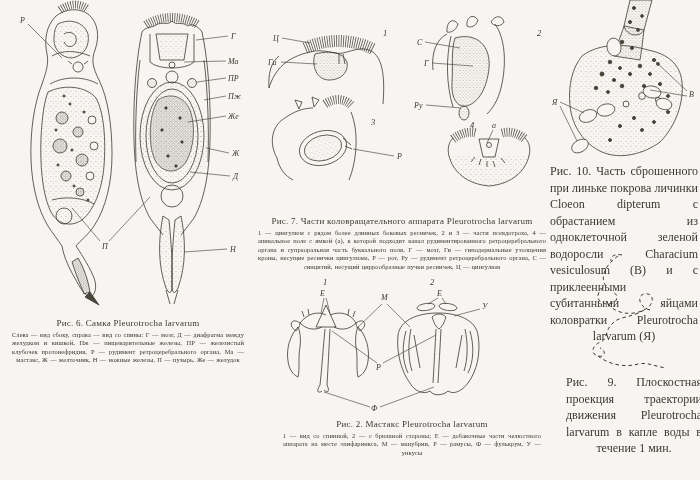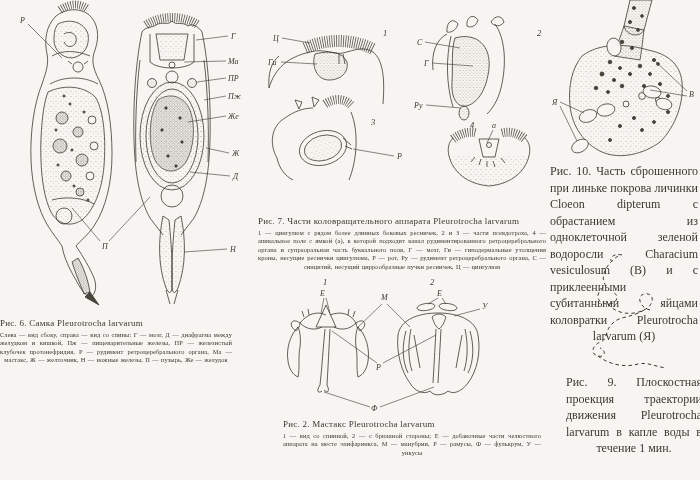--- a/index.html
+++ b/index.html
@@ -1,20 +1,20 @@
 <!DOCTYPE html>
 <html><head>
 <meta charset="utf-8">
 <style>
   html,body{margin:0;padding:0;background:#e8e6e1;}
   .page{position:relative;width:700px;height:480px;background:#f6f5f1;overflow:hidden;
         font-family:"Liberation Serif", serif;color:#3b382f;}
   .fig{position:absolute;}
   .cap{position:absolute;}
-  .cap-title{font-size:9px;letter-spacing:.25px;margin:0 0 3px 0;}
+  .cap-title{font-size:9px;text-align:center;letter-spacing:.25px;margin:0 0 3px 0;}
   .cap-legend{font-size:6.4px;line-height:1.32;text-align:justify;text-align-last:center;
               letter-spacing:.1px;word-spacing:.5px;margin:0;}
   .cap-block{font-size:12px;line-height:1.38;text-align:justify;text-align-last:center;margin:0;}
   svg{display:block;}
   svg text{font-family:"Liberation Serif", serif;font-style:italic;fill:#3b382f;}
   .lbl{font-size:8px;}
   .num{font-size:8.5px;}
   path,line,ellipse,circle,polyline{vector-effect:non-scaling-stroke;}
 </style>
 </head>
@@ -127,21 +127,21 @@
       <text class="lbl" x="228" y="81">ПР</text>
       <text class="lbl" x="228" y="99">Пж</text>
       <text class="lbl" x="228" y="119">Же</text>
       <text class="lbl" x="232" y="156">Ж</text>
       <text class="lbl" x="233" y="179">Д</text>
       <text class="lbl" x="230" y="252">Н</text>
       <text class="lbl" x="102" y="249">П</text>
     </g>
   </svg>
 
-  <div class="cap" style="left:0;top:318px;width:232px">
+  <div class="cap" style="left:12px;top:318px;width:232px">
     <p class="cap-title">Рис. 6. Самка Pleurotrocha larvarum</p>
     <p class="cap-legend">Слева — вид сбоку, справа — вид со спины: Г — мозг, Д — диафрагма между желудком и кишкой, Пж — пищеварительные железы, ПР — железистый клубочек протонефридия, Р — рудимент ретроцеребрального органа, Ма — мастакс, Ж — желточник, Н — ножные железы, П — пузырь, Же — желудок</p>
   </div>
 
   <svg class="fig" style="left:255px;top:8px" width="292" height="204" viewBox="0 0 292 204" fill="none" stroke="#3b382f" stroke-width="0.8">
     <g>
       <path d="M50,40 C70,31 96,30 118,41" stroke-width="12" stroke-dasharray="0.8,1.5" opacity="0.85"></path>
       <path d="M14,80 C20,60 33,49 55,44 C70,40 78,47 88,45 C100,42 108,38 118,44 C128,52 130,70 128,96"></path>
       <path d="M14,80 C13,66 16,54 24,48"></path>
       <path d="M60,46 C75,42 88,44 92,54 C94,64 86,72 74,72 C62,72 56,58 60,46 Z" fill="url(#st1)"></path>

